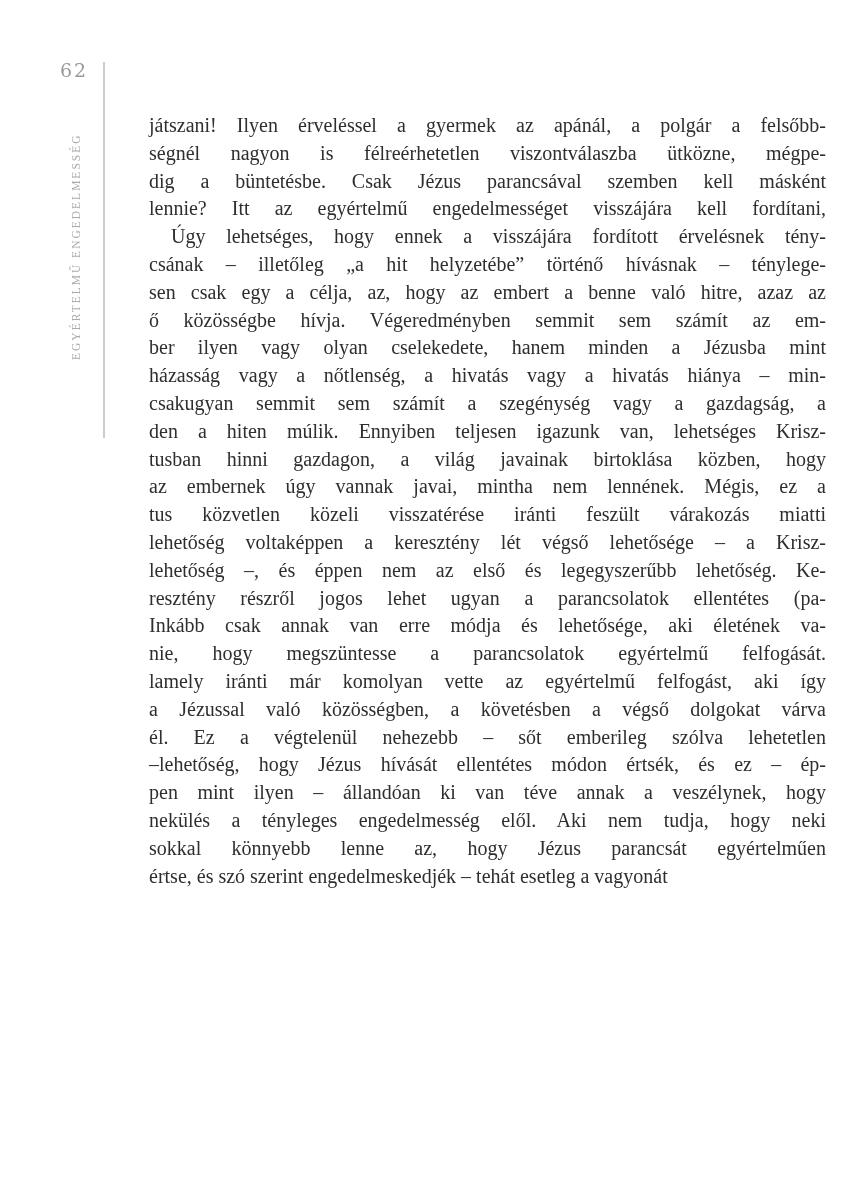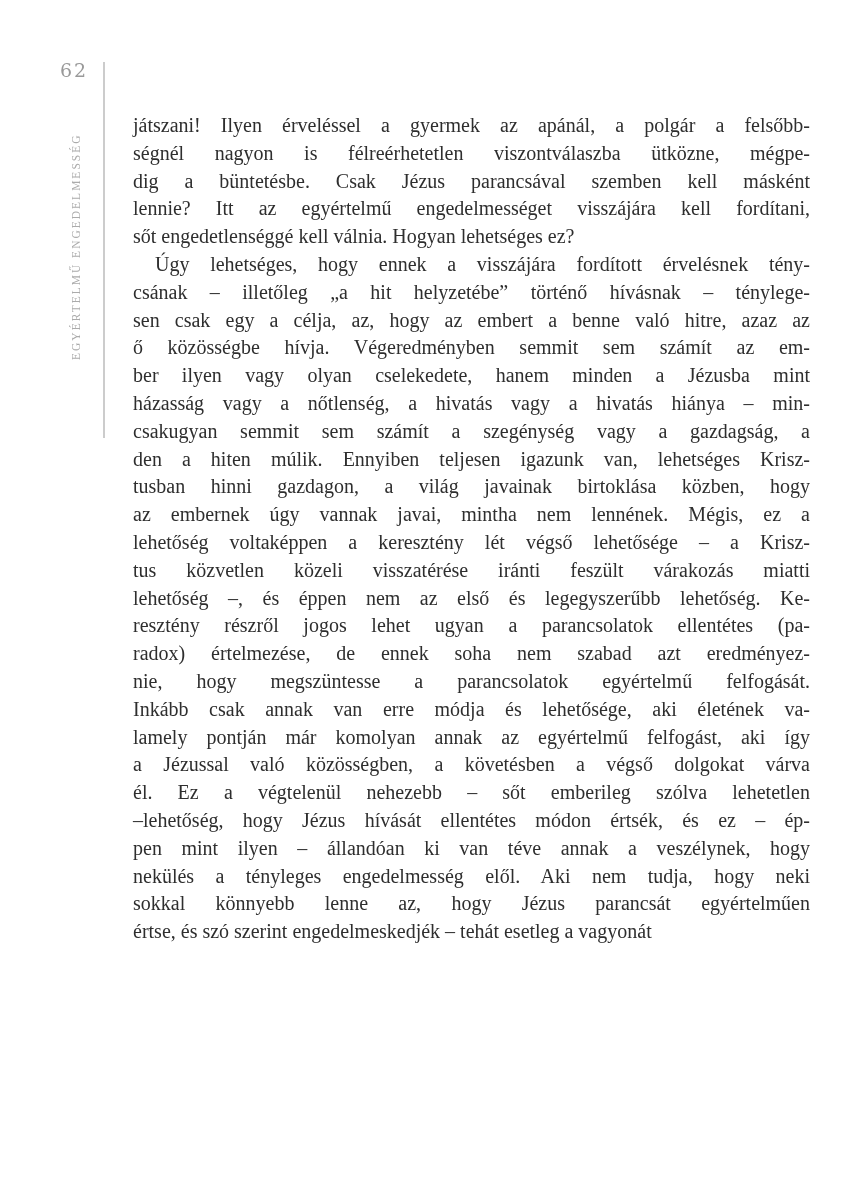--- a/index.html
+++ b/index.html
@@ -41,21 +41,21 @@
     transform: rotate(-90deg);
     transform-origin: 0 0;
     font-size: 11.5px;
     letter-spacing: 2px;
     color: #ababab;
     white-space: nowrap;
     font-family: "Liberation Serif", serif;
   }
   .body-text {
     position: absolute;
-    left: 133px;
+    left: 149px;
     top: 112px;
     width: 677px;
     color: #2e2e2e;
     font-size: 20px;
     line-height: 27.8px;
   }
   .line {
     text-align: justify;
     text-align-last: justify;
     white-space: normal;
@@ -72,39 +72,37 @@
 
 <div class="page">
   <div class="page-number">62</div>
   <div class="margin-rule"></div>
   <div class="running-header">EGYÉRTELMŰ ENGEDELMESSÉG</div>
   <div class="body-text" id="body-text">
       <div class="line">játszani! Ilyen érveléssel a gyermek az apánál, a polgár a felsőbb-</div>
       <div class="line">ségnél nagyon is félreérhetetlen viszontválaszba ütközne, mégpe-</div>
       <div class="line">dig a büntetésbe. Csak Jézus parancsával szemben kell másként</div>
       <div class="line">lennie? Itt az egyértelmű engedelmességet visszájára kell fordítani,</div>
-      <div class="line last">sőt engedetlenséggé kell válnia. Hogyan lehetséges ez?</div>
       <div class="line indent">Úgy lehetséges, hogy ennek a visszájára fordított érvelésnek tény-</div>
       <div class="line">csának – illetőleg „a hit helyzetébe” történő hívásnak – ténylege-</div>
       <div class="line">sen csak egy a célja, az, hogy az embert a benne való hitre, azaz az</div>
       <div class="line">ő közösségbe hívja. Végeredményben semmit sem számít az em-</div>
       <div class="line">ber ilyen vagy olyan cselekedete, hanem minden a Jézusba mint</div>
       <div class="line">házasság vagy a nőtlenség, a hivatás vagy a hivatás hiánya – min-</div>
       <div class="line">csakugyan semmit sem számít a szegénység vagy a gazdagság, a</div>
       <div class="line">den a hiten múlik. Ennyiben teljesen igazunk van, lehetséges Krisz-</div>
       <div class="line">tusban hinni gazdagon, a világ javainak birtoklása közben, hogy</div>
       <div class="line">az embernek úgy vannak javai, mintha nem lennének. Mégis, ez a</div>
+      <div class="line">tus közvetlen közeli visszatérése iránti feszült várakozás miatti</div>
       <div class="line">lehetőség voltaképpen a keresztény lét végső lehetősége – a Krisz-</div>
-      <div class="line">tus közvetlen közeli visszatérése iránti feszült várakozás miatti</div>
       <div class="line">lehetőség –, és éppen nem az első és legegyszerűbb lehetőség. Ke-</div>
       <div class="line">resztény részről jogos lehet ugyan a parancsolatok ellentétes (pa-</div>
-      <div class="line">radox) értelmezése, de ennek soha nem szabad azt eredményez-</div>
+      <div class="line">Inkább csak annak van erre módja és lehetősége, aki életének va-</div>
       <div class="line">nie, hogy megszüntesse a parancsolatok egyértelmű felfogását.</div>
-      <div class="line">Inkább csak annak van erre módja és lehetősége, aki életének va-</div>
-      <div class="line">lamely pontján már komolyan annak az egyértelmű felfogást, aki így</div>
+      <div class="line">lamely iránti már komolyan vette az egyértelmű felfogást, aki így</div>
       <div class="line">a Jézussal való közösségben, a követésben a végső dolgokat várva</div>
       <div class="line">él. Ez a végtelenül nehezebb – sőt emberileg szólva lehetetlen</div>
       <div class="line">–lehetőség, hogy Jézus hívását ellentétes módon értsék, és ez – ép-</div>
       <div class="line">pen mint ilyen – állandóan ki van téve annak a veszélynek, hogy</div>
       <div class="line">nekülés a tényleges engedelmesség elől. Aki nem tudja, hogy neki</div>
       <div class="line">sokkal könnyebb lenne az, hogy Jézus parancsát egyértelműen</div>
       <div class="line last">értse, és szó szerint engedelmeskedjék – tehát esetleg a vagyonát</div>
     </div>
 </div>
 

